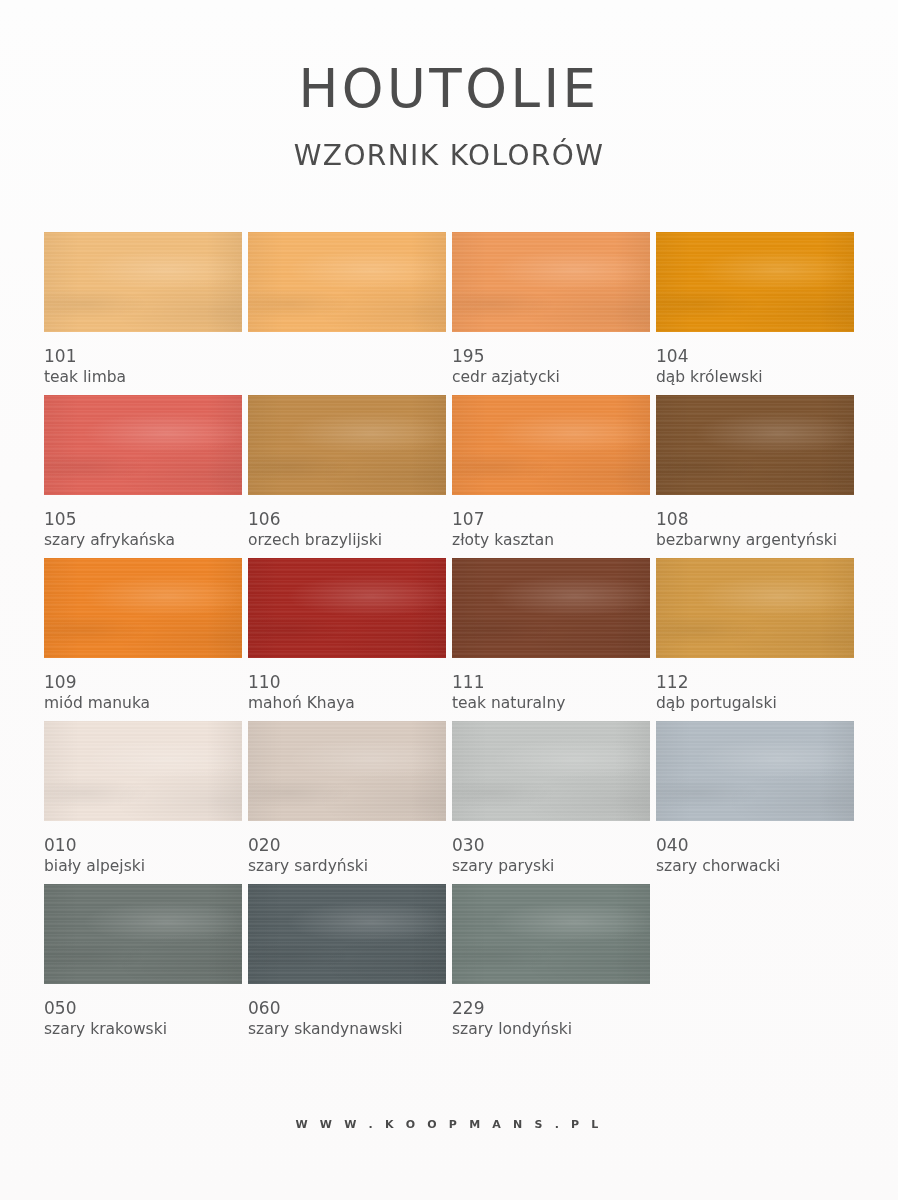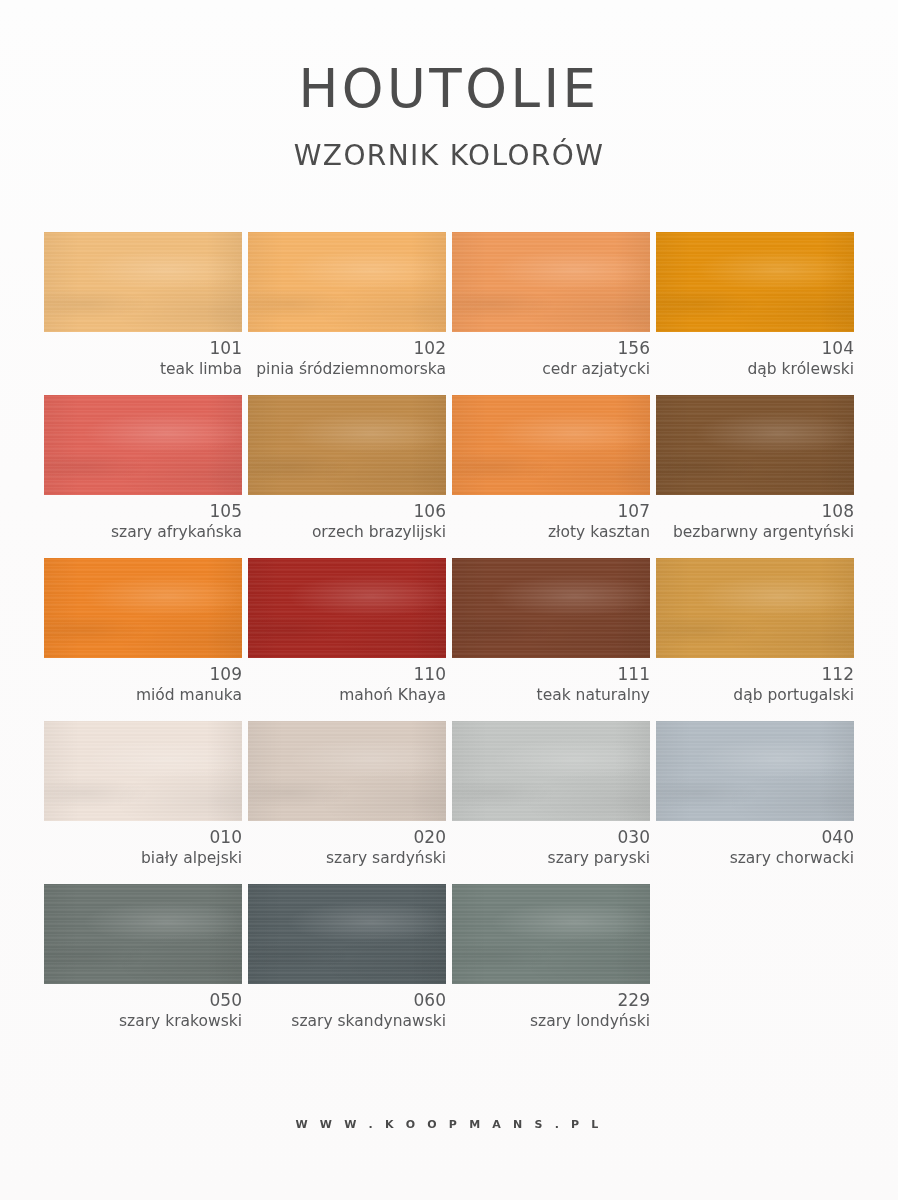--- a/index.html
+++ b/index.html
@@ -92,22 +92,22 @@
     position: absolute;
     inset: 0;
     background-image:
       radial-gradient(ellipse 120px 30px at 62% 38%, rgba(255,255,255,0.16), rgba(255,255,255,0) 70%),
       radial-gradient(ellipse 90px 22px at 20% 72%, rgba(0,0,0,0.055), rgba(0,0,0,0) 72%),
       radial-gradient(ellipse 140px 46px at 88% 80%, rgba(0,0,0,0.05), rgba(0,0,0,0) 75%),
       linear-gradient(90deg, rgba(0,0,0,0.035) 0%, rgba(0,0,0,0) 18%, rgba(0,0,0,0) 82%, rgba(0,0,0,0.05) 100%);
     pointer-events: none;
   }
   .swatch-caption {
-    text-align: right;
-    padding-top: 6px;
+    text-align: left;
+    padding-top: 14px;
   }
   .swatch-code {
     font-size: 17px;
     color: #58595b;
     line-height: 1.25;
     font-family: "DejaVu Sans", sans-serif;
   }
   .swatch-name {
     font-size: 15.5px;
     color: #58595b;
@@ -148,29 +148,25 @@
   <div class="swatch-grid">
       <div class="swatch-cell">
         <div class="swatch-chip" style="background-color: rgb(240, 189, 124);"></div>
         <div class="swatch-caption">
           <div class="swatch-code">101</div>
           <div class="swatch-name">teak limba</div>
         </div>
       </div>
       <div class="swatch-cell">
         <div class="swatch-chip" style="background-color: rgb(245, 180, 105);"></div>
-        <div class="swatch-caption">
-          <div class="swatch-code">102</div>
-          <div class="swatch-name">pinia śródziemnomorska</div>
-        </div>
       </div>
       <div class="swatch-cell">
         <div class="swatch-chip" style="background-color: rgb(239, 154, 92);"></div>
         <div class="swatch-caption">
-          <div class="swatch-code">156</div>
+          <div class="swatch-code">195</div>
           <div class="swatch-name">cedr azjatycki</div>
         </div>
       </div>
       <div class="swatch-cell">
         <div class="swatch-chip" style="background-color: rgb(227, 144, 13);"></div>
         <div class="swatch-caption">
           <div class="swatch-code">104</div>
           <div class="swatch-name">dąb królewski</div>
         </div>
       </div>

